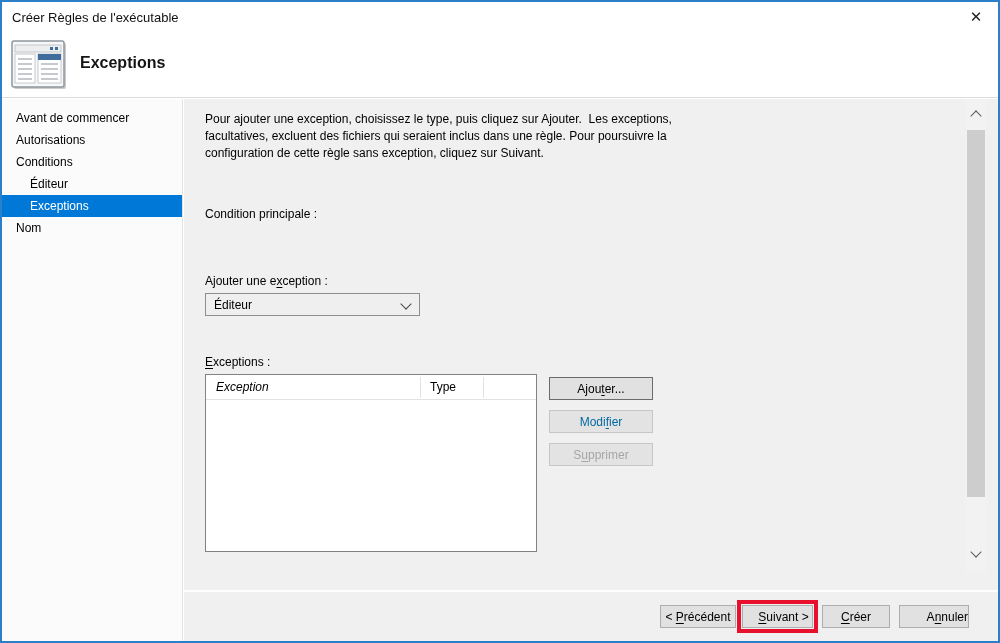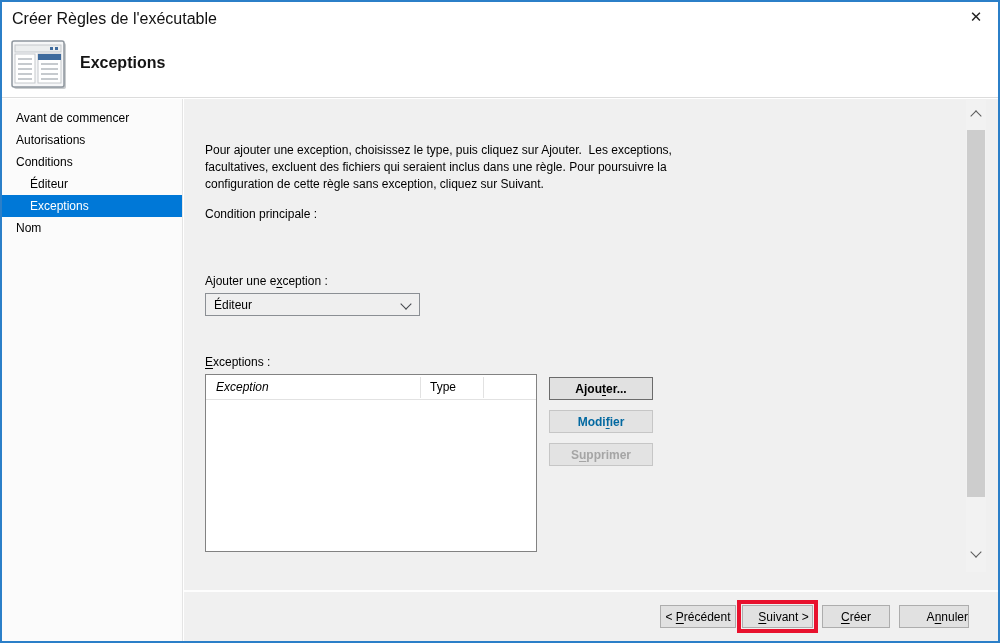--- a/index.html
+++ b/index.html
@@ -4,60 +4,60 @@
 <style>
   * { margin:0; padding:0; box-sizing:border-box; }
   html,body { width:1000px; height:643px; }
   body { font-family:"Liberation Sans","DejaVu Sans",sans-serif; font-size:12px; color:#000; }
 
   .win { position:relative; width:1000px; height:643px; background:#fff;
          border:2px solid #2b7fc8; overflow:hidden; }
 
   
   .titlebar { position:absolute; left:0; top:0; width:996px; height:30px; background:#fff; }
-  .title-text { position:absolute; left:10px; top:8px; font-size:16px; color:#111; }
+  .title-text { position:absolute; left:10px; top:8px; font-size:13px; color:#111; }
   .close-btn { position:absolute; right:10px; top:4px; width:24px; height:22px;
                font-size:15px; color:#222; text-align:center; line-height:22px; cursor:pointer; }
   .header { position:absolute; left:0; top:30px; width:996px; height:66px; background:#fff;
             border-bottom:1px solid #dcdcdc; }
   .wizard-icon { position:absolute; left:9px; top:8px; }
   .page-title { position:absolute; left:78px; top:22px; font-size:16px; font-weight:bold; color:#151515; }
 
   
   .sidebar { position:absolute; left:0; top:97px; width:181px; height:544px;
              background:#fbfbfb; border-right:1px solid #e4e4e4; }
   .nav-item { height:22px; line-height:22px; padding-left:14px; color:#000; cursor:pointer; }
   .nav-item.indent { padding-left:28px; }
   .nav-item.selected { background:#0078d7; color:#fff; }
   .sidebar .spacer { height:8px; }
 
   
   .main { position:absolute; left:182px; top:97px; width:814px; height:491px; background:#f0f0f0; }
-  .intro { position:absolute; left:21px; top:12px; width:512px; line-height:17px; white-space:pre-wrap;margin-top:31px; }
+  .intro { position:absolute; left:21px; top:12px; width:512px; line-height:17px; white-space:pre-wrap; }
   .cond-label { position:absolute; left:21px; top:108px; }
   .cond-value { position:absolute; left:21px; top:124px; width:490px; line-height:16px; }
   .addexc-label { position:absolute; left:21px; top:175px; }
   .combo { position:absolute; left:21px; top:194px; width:215px; height:23px; background:#efefef;
            border:1px solid #8b8f94; cursor:pointer; }
   .combo .val { position:absolute; left:8px; top:4px; }
   .combo .chev { position:absolute; right:9px; top:6px; width:8px; height:8px;
                  border-right:1.5px solid #44474c; border-bottom:1.5px solid #44474c;
                  transform:rotate(45deg); }
   .exc-label { position:absolute; left:21px; top:256px; }
   .listbox { position:absolute; left:21px; top:275px; width:332px; height:178px; background:#fff;
              border:1px solid #828282; }
   .listbox .hdr { position:relative; height:25px; border-bottom:1px solid #e2e2e2; }
   .listbox .hdr .c1 { position:absolute; left:10px; top:5px;font-style:italic; }
   .listbox .hdr .c2 { position:absolute; left:224px; top:5px; }
   .listbox .hdr .d1 { position:absolute; left:214px; top:2px; width:1px; height:21px; background:#e2e2e2; }
   .listbox .hdr .d2 { position:absolute; left:277px; top:2px; width:1px; height:21px; background:#e2e2e2; }
 
   .btn { background:#e1e1e1; border:1px solid #adadad; font-family:inherit; font-size:12px;
          color:#000; cursor:pointer; }
-  .side-btn { position:absolute; left:365px; width:104px; height:23px;font-weight:bold; }
+  .side-btn { position:absolute; left:365px; width:104px; height:23px; }
   .side-btn.add { top:278px; border-color:#6b6b6b; }
   .side-btn.dis { top:311px; background:#e3e3e3; border-color:#c6c6c6; color:#0369a1; }
   .side-btn.dis2 { top:344px; background:#e3e3e3; border-color:#c6c6c6; color:#a5a5a5; }
 
   
   .scrollbar { position:absolute; left:782px; top:1px; width:20px; height:472px; background:#f2f2f2; }
   .sb-arrow { position:absolute; left:6px; width:8px; height:8px; cursor:pointer; }
   .sb-up { top:12px; border-left:1.5px solid #5b5b5b; border-top:1.5px solid #5b5b5b; transform:rotate(45deg); }
   .sb-down { bottom:16px; border-right:1.5px solid #5b5b5b; border-bottom:1.5px solid #5b5b5b; transform:rotate(45deg); }
   .sb-thumb { position:absolute; left:1px; top:30px; width:18px; height:367px; background:#cdcdcd; cursor:pointer; }

